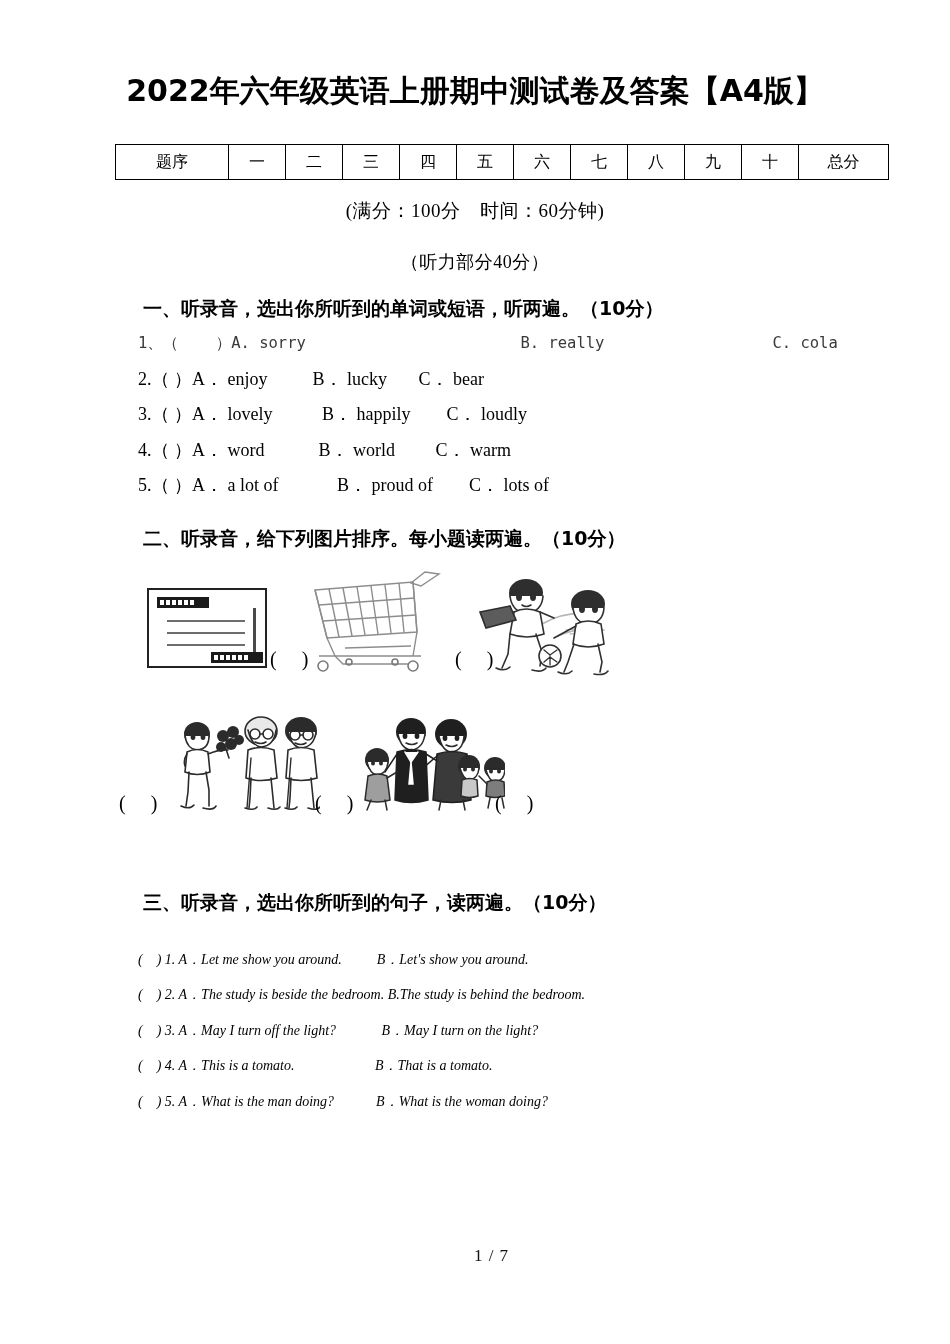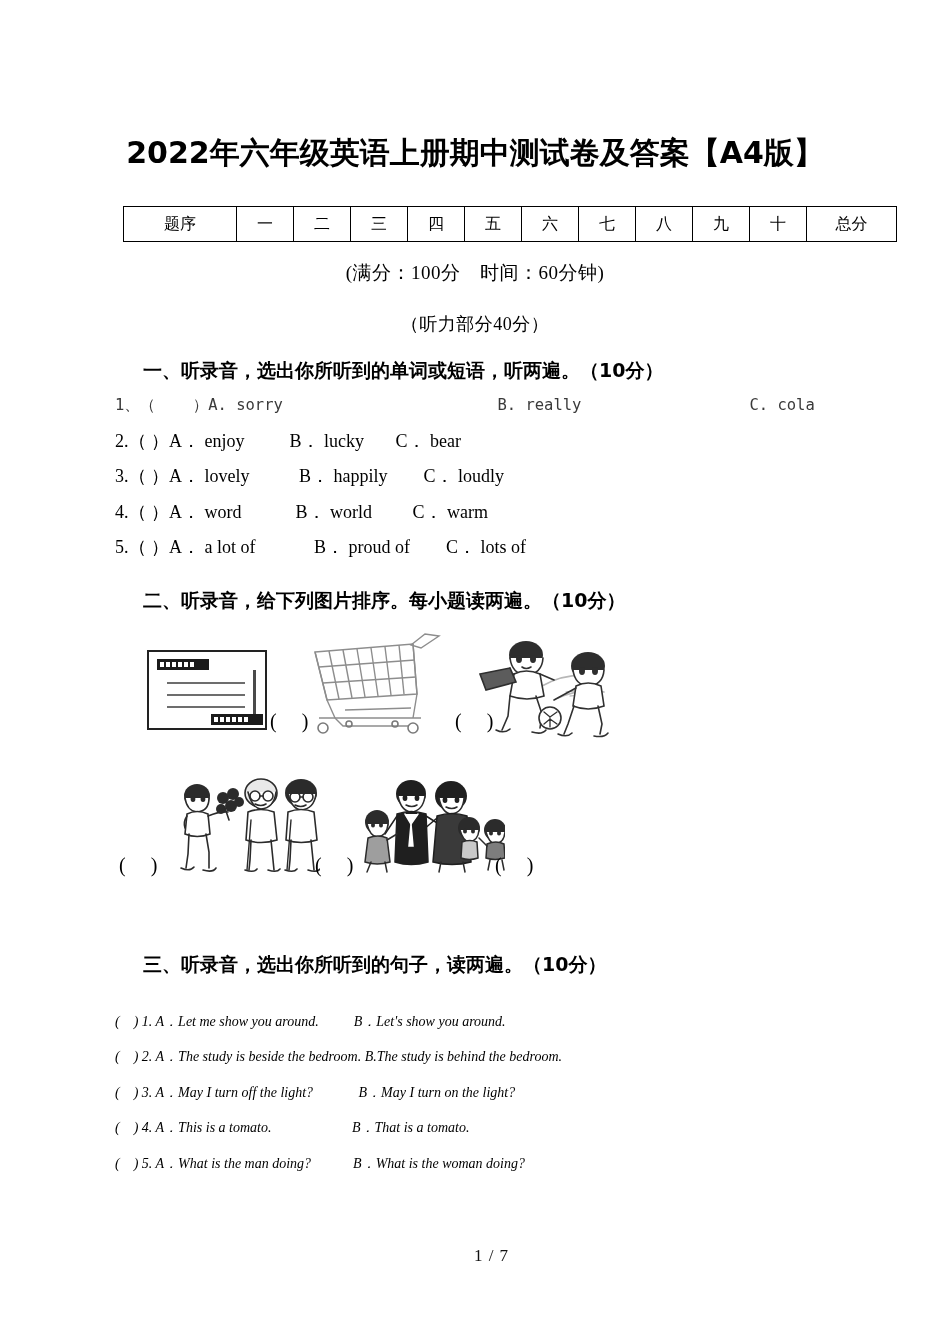--- a/index.html
+++ b/index.html
@@ -20,38 +20,38 @@
     position: relative;
     width: 950px;
     height: 1344px;
     box-sizing: border-box;
     padding: 0 115px;
   }
 
   
   .doc-title {
     margin: 0;
-    padding-top: 116px;
+    padding-top: 54px;
     font-family: "DejaVu Sans", "Liberation Sans", sans-serif;
     font-weight: bold;
     font-size: 30px;
     line-height: 74px;
     text-align: center;
     letter-spacing: 0px;
     color: #000;
   }
 
   
   .score-table-wrap {
     margin-top: 16px;
   }
   table.score-table {
     border-collapse: collapse;
     width: 723px;
-    margin: 8px;
+    margin: 0;
     table-layout: fixed;
   }
   table.score-table td {
     border: 1px solid #000;
     height: 34px;
     text-align: center;
     vertical-align: middle;
     font-family: "DejaVu Sans", "Liberation Sans", sans-serif;
     font-size: 16px;
     padding: 0;
@@ -86,20 +86,21 @@
     letter-spacing: 0px;
     margin-left: 28px;
   }
 
   
   .q-line {
     font-family: "Liberation Serif", "DejaVu Serif", serif;
     font-size: 18px;
     line-height: 35.5px;
     white-space: pre;
+    margin-left: 23px;
   }
   .q-line.mono {
     font-family: "DejaVu Sans Mono", "Liberation Mono", monospace;
     font-size: 15.5px;
     color: #3a3a3a;
   }
   .q-line.sec3 {
     font-size: 14px;
     line-height: 35.5px;
     font-style: italic;

